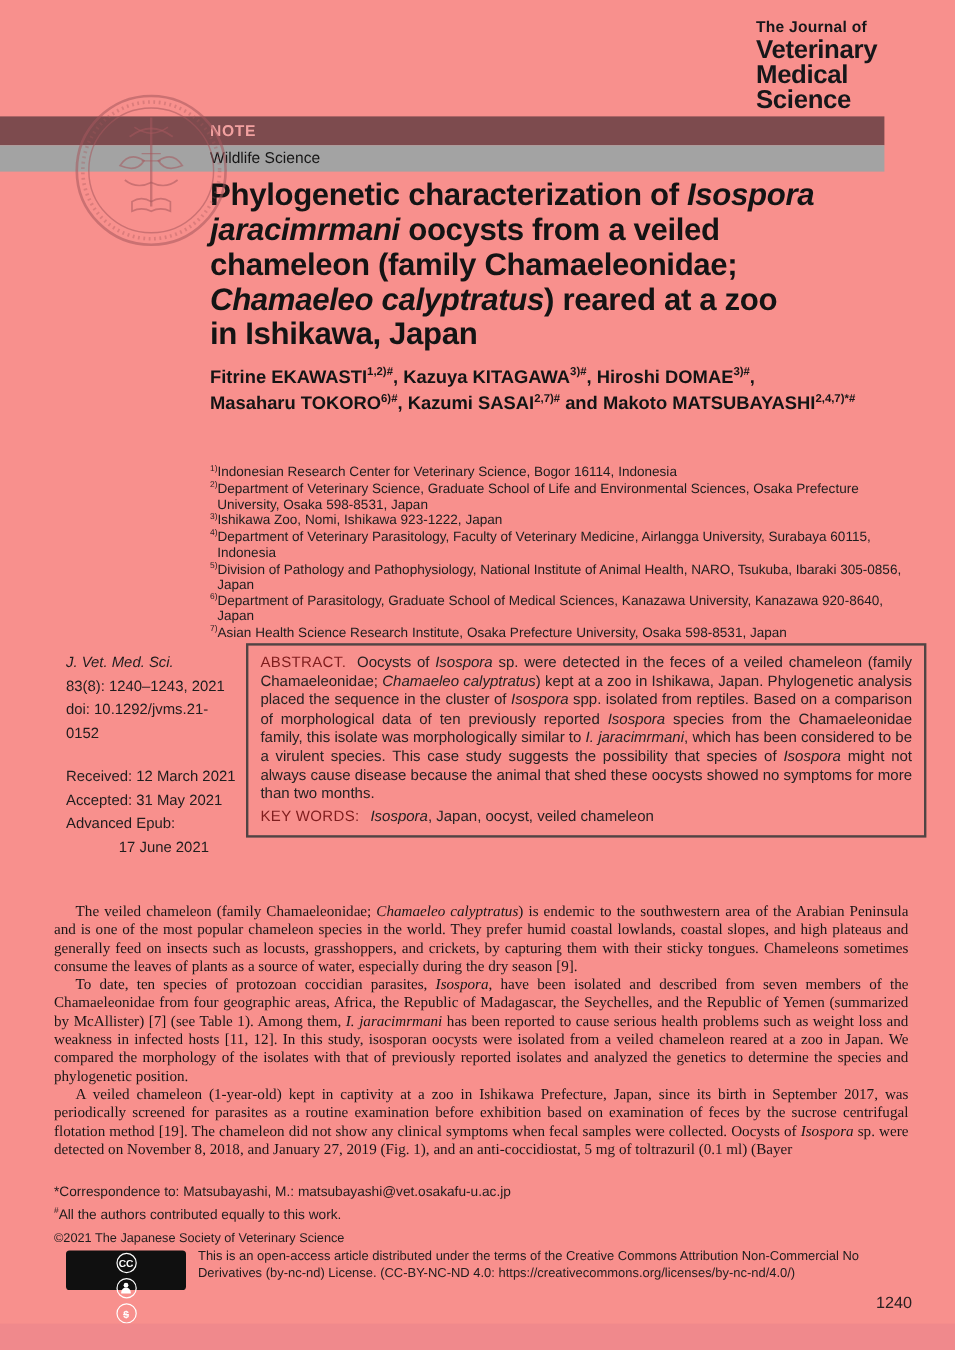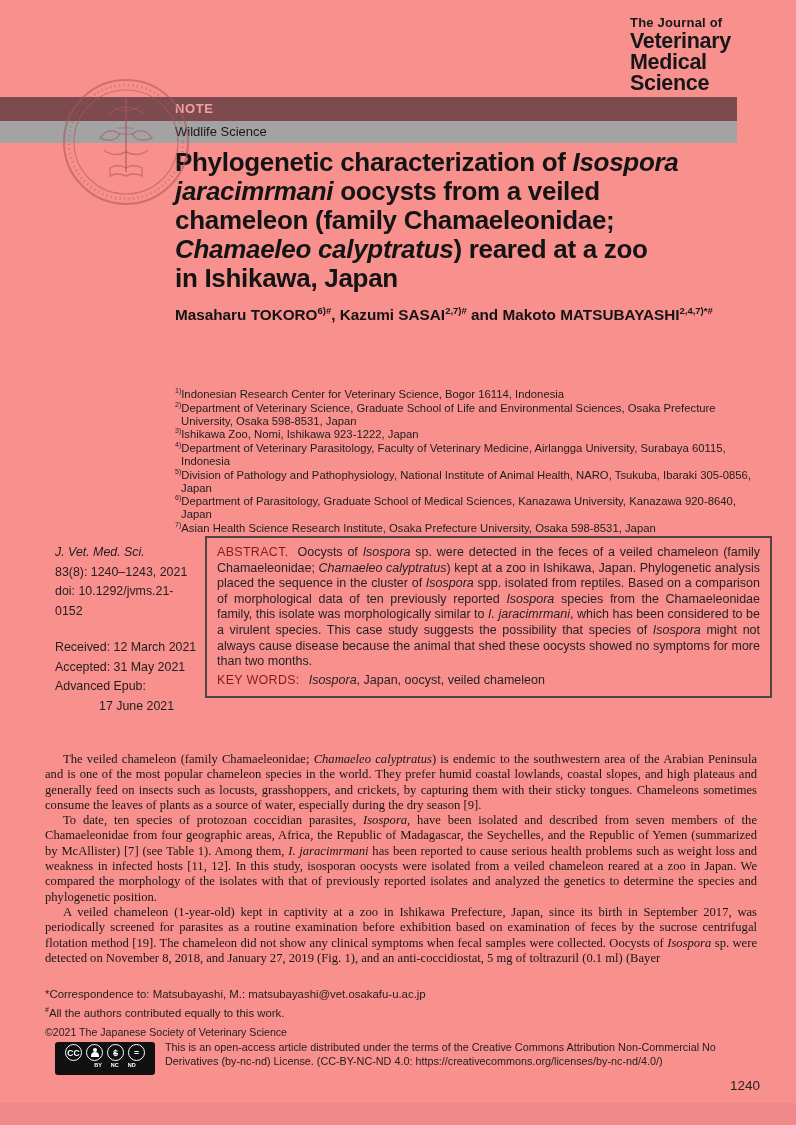--- a/index.html
+++ b/index.html
@@ -59,21 +59,21 @@
   
   .footnotes{position:absolute; left:45px; top:988px; width:712px; font-size:11.4px;
     color:#201d1d; line-height:13px;}
   .fn{margin-bottom:6px;}
   .fn-small{font-size:10.6px;}
 
   
   .license{position:absolute; left:55px; top:1040px; width:700px;}
   .cc-badge{position:absolute; left:0; top:2px; width:100px; height:33px; background:#101010;
     border-radius:3px; display:flex; flex-direction:column; align-items:center; padding-top:2px; box-sizing:border-box;}
-  .cc-row{display:flex; gap:4px;}
+  .cc-row{display:flex; gap:4px;flex-direction:column;}
   .cc-circle{width:17px; height:17px; border:1.6px solid #fff; border-radius:50%; box-sizing:border-box;
     display:flex; align-items:center; justify-content:center; color:#fff; font-size:8.5px; font-weight:bold;}
   .nc-glyph{text-decoration:line-through;}
   .person{display:flex; flex-direction:column; align-items:center;}
   .p-head{width:4px; height:4px; border-radius:50%; background:#fff; margin-bottom:0.5px;}
   .p-body{width:8px; height:5px; border-radius:4px 4px 0 0; background:#fff;}
   .cc-labels{display:flex; gap:9px; margin-top:1px; margin-left:20px; color:#fff; font-size:5.5px; font-weight:bold;}
   .license-text{margin-left:110px; width:588px; font-size:10.8px; line-height:14px; color:#201d1d;}
 
   .page-number{position:absolute; left:660px; top:1078px; width:100px; text-align:right;
@@ -111,20 +111,21 @@
       <path d="M92 62 q-8 -12 -20 -4 q6 10 20 4 Z" stroke-width="1.4"></path>
       <path d="M44 74 q10 8 22 2 q12 6 22 -2" stroke-width="1.4"></path>
       <path d="M50 92 q8 -5 16 0 q8 -5 16 0 v8 q-8 -4 -16 0 q-8 -4 -16 0 Z" stroke-width="1.4"></path>
       <path d="M58 52 h16 M58 58 h16" stroke-width="1.1"></path>
     </g>
   </svg>
 
   <h1 class="title"><span>Phylogenetic characterization of </span><span class="it">Isospora</span><br><span class="it">jaracimrmani</span><span> oocysts from a veiled</span><br><span>chameleon (family Chamaeleonidae;</span><br><span class="it">Chamaeleo calyptratus</span><span>) reared at a zoo</span><br><span>in Ishikawa, Japan</span></h1>
 
   <div class="authors">
+    <div><span>Fitrine EKAWASTI</span><sup>1,2)#</sup><span>, Kazuya KITAGAWA</span><sup>3)#</sup><span>, Hiroshi DOMAE</span><sup>3)#</sup><span>,</span></div>
     <div><span>Masaharu TOKORO</span><sup>6)#</sup><span>, Kazumi SASAI</span><sup>2,7)#</sup><span> and Makoto MATSUBAYASHI</span><sup>2,4,7)*#</sup></div>
   </div>
 
   <div class="affiliations">
     <div class="aff"><sup>1)</sup><span>Indonesian Research Center for Veterinary Science, Bogor 16114, Indonesia</span></div>
     <div class="aff"><sup>2)</sup><span>Department of Veterinary Science, Graduate School of Life and Environmental Sciences, Osaka Prefecture University, Osaka 598-8531, Japan</span></div>
     <div class="aff"><sup>3)</sup><span>Ishikawa Zoo, Nomi, Ishikawa 923-1222, Japan</span></div>
     <div class="aff"><sup>4)</sup><span>Department of Veterinary Parasitology, Faculty of Veterinary Medicine, Airlangga University, Surabaya 60115, Indonesia</span></div>
     <div class="aff"><sup>5)</sup><span>Division of Pathology and Pathophysiology, National Institute of Animal Health, NARO, Tsukuba, Ibaraki 305-0856, Japan</span></div>
     <div class="aff"><sup>6)</sup><span>Department of Parasitology, Graduate School of Medical Sciences, Kanazawa University, Kanazawa 920-8640, Japan</span></div>

